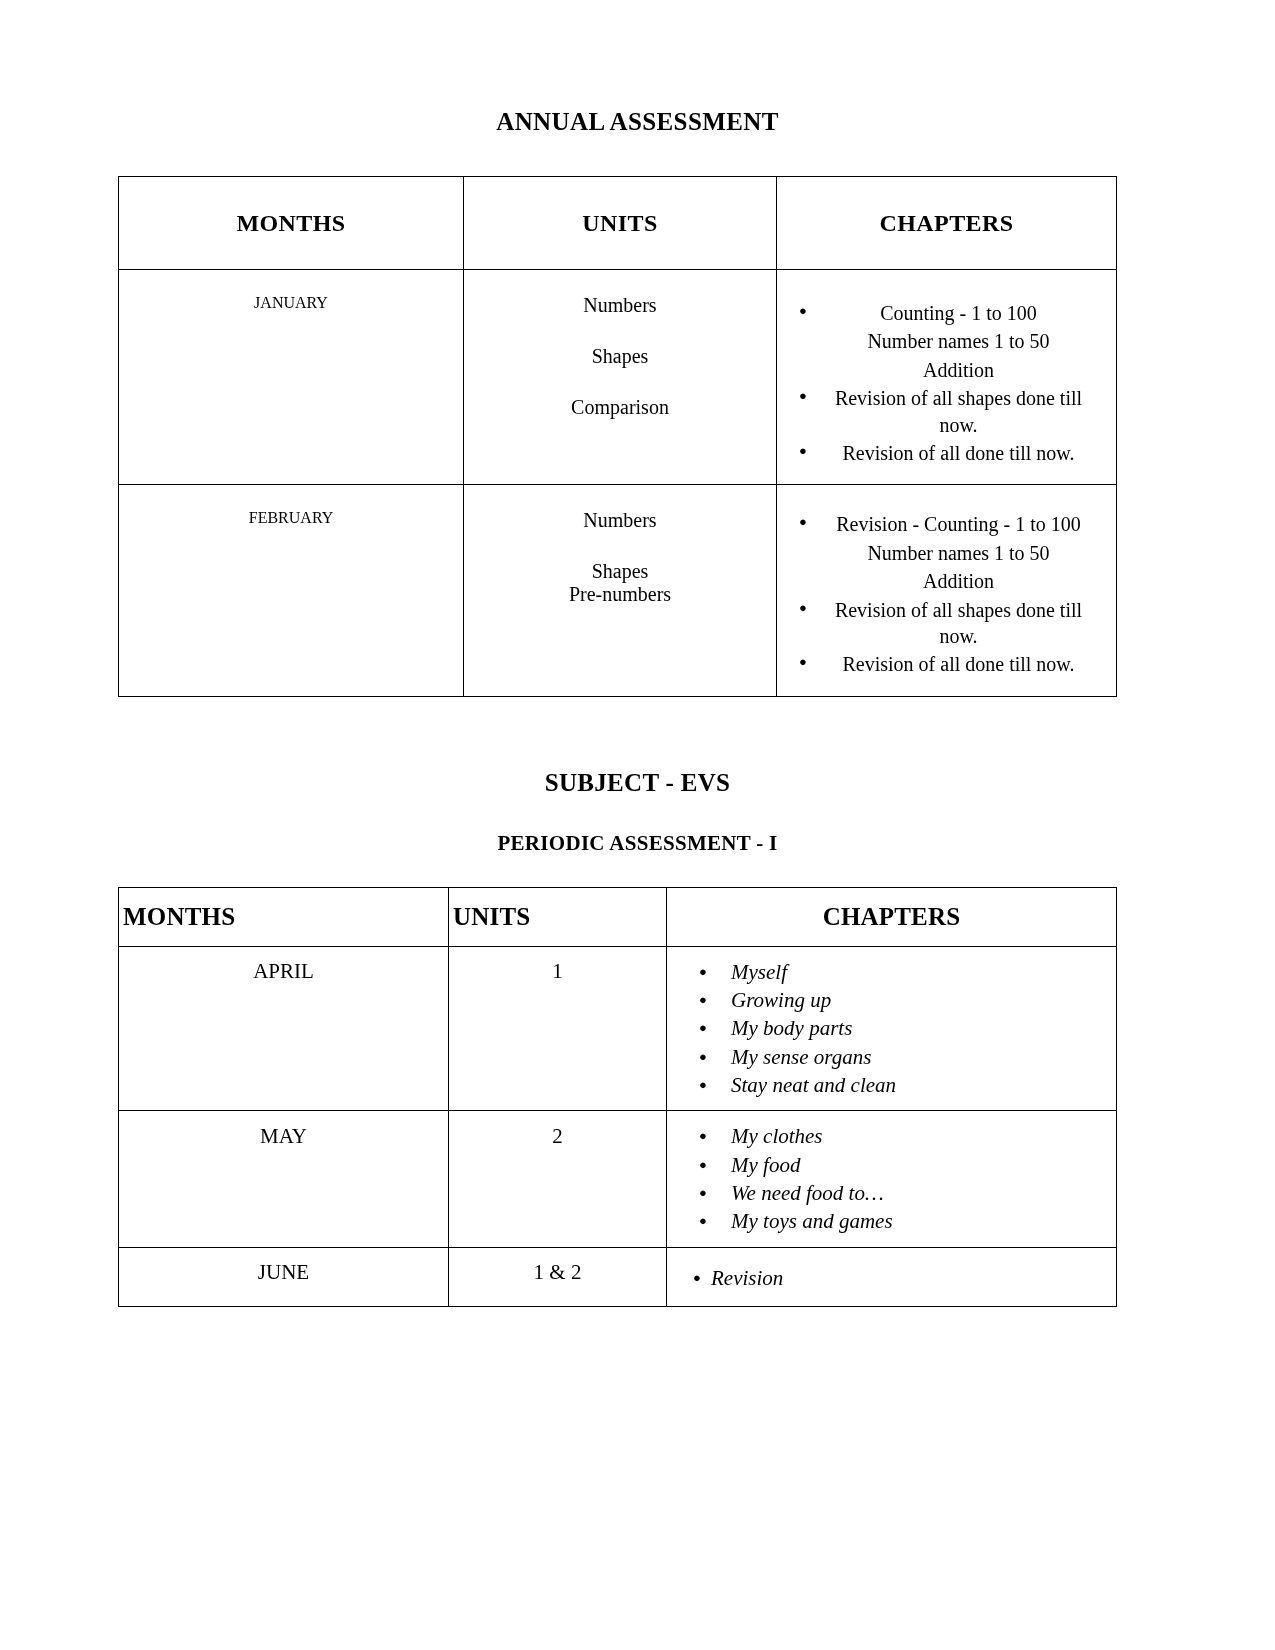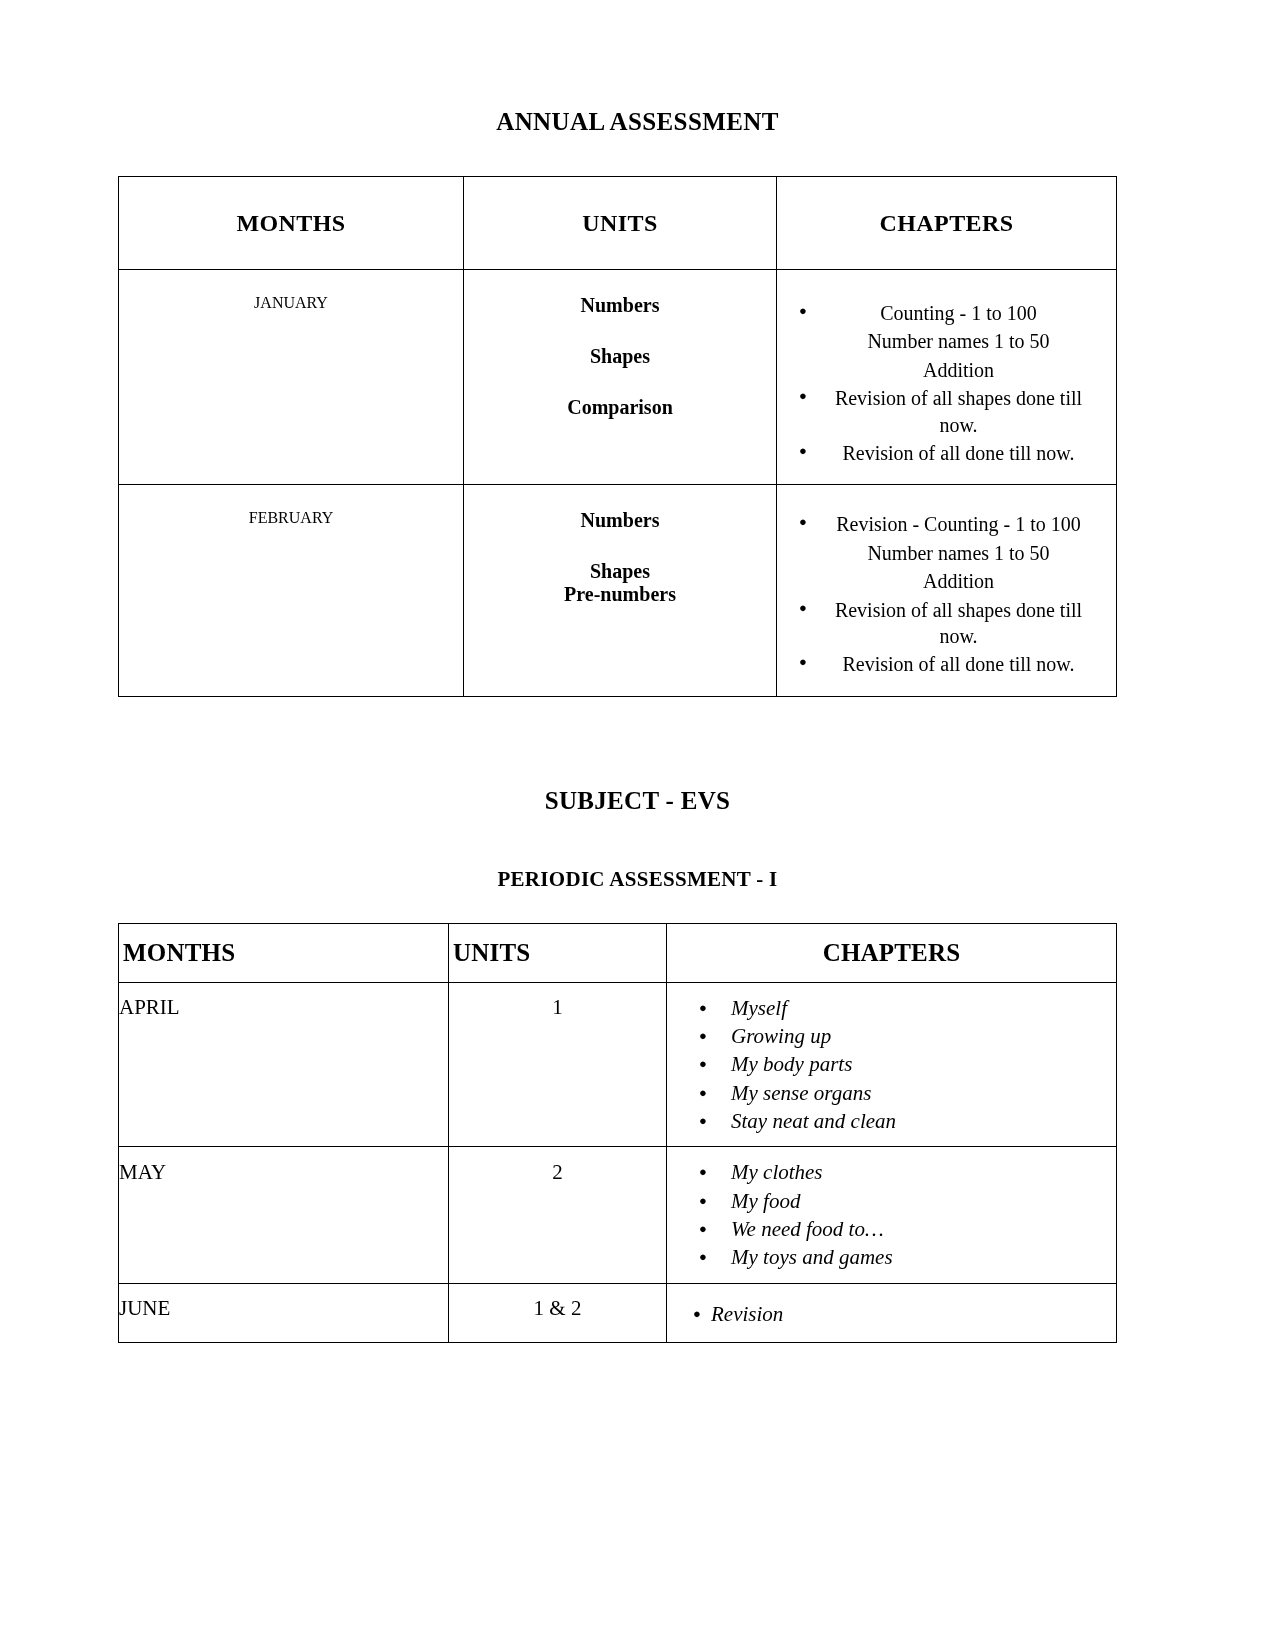--- a/index.html
+++ b/index.html
@@ -60,21 +60,21 @@
   .t1 .month-cell {
     text-align: center;
     font-size: 16px;
     padding-top: 24px;
   }
   .t1 .units-cell {
     text-align: center;
     font-size: 20px;
     padding-top: 24px;
   }
-  .t1 .units-cell .u-line { margin-bottom: 28px; font-weight: bold; }
+  .t1 .units-cell .u-line { margin-bottom: 28px; }
   .t1 .units-cell .u-line.tight { margin-bottom: 0px; }
   .t1 .chap-cell {
     font-size: 20px;
     padding: 22px 10px 14px 10px;
   }
   .t1 .chap-cell ul {
     list-style: none;
     margin: 4px;
     padding: 0;
   }
@@ -96,21 +96,21 @@
   .t1 .chap-cell li.nobullet {
     padding-left: 30px;
   }
   .row1 .chap-cell { padding-top: 26px; }
 
   
   .subject-heading {
     text-align: center;
     font-weight: bold;
     font-size: 25px;
-    margin: 18px;
+    margin: 0;
     padding-top: 72px;
     letter-spacing: 0.3px;
   }
   .periodic-heading {
     text-align: center;
     font-weight: bold;
     font-size: 21px;
     margin: 0;
     padding-top: 34px;
     letter-spacing: 0.3px;
@@ -131,20 +131,21 @@
   .t2 .hdr-cell {
     height: 58px;
     font-weight: bold;
     font-size: 25px;
     vertical-align: middle;
     letter-spacing: 0.2px;
   }
   .t2 .hdr-left { text-align: left; padding-left: 4px; }
   .t2 .hdr-center { text-align: center; padding-left: 0; }
   .t2 .month-cell {
+    text-align: center;
     font-size: 21px;
     padding-top: 13px;
     margin-top: 36px;
   }
   .t2 .units-cell {
     text-align: center;
     font-size: 21px;
     padding-top: 13px;
   }
   .t2 .chap-cell {

